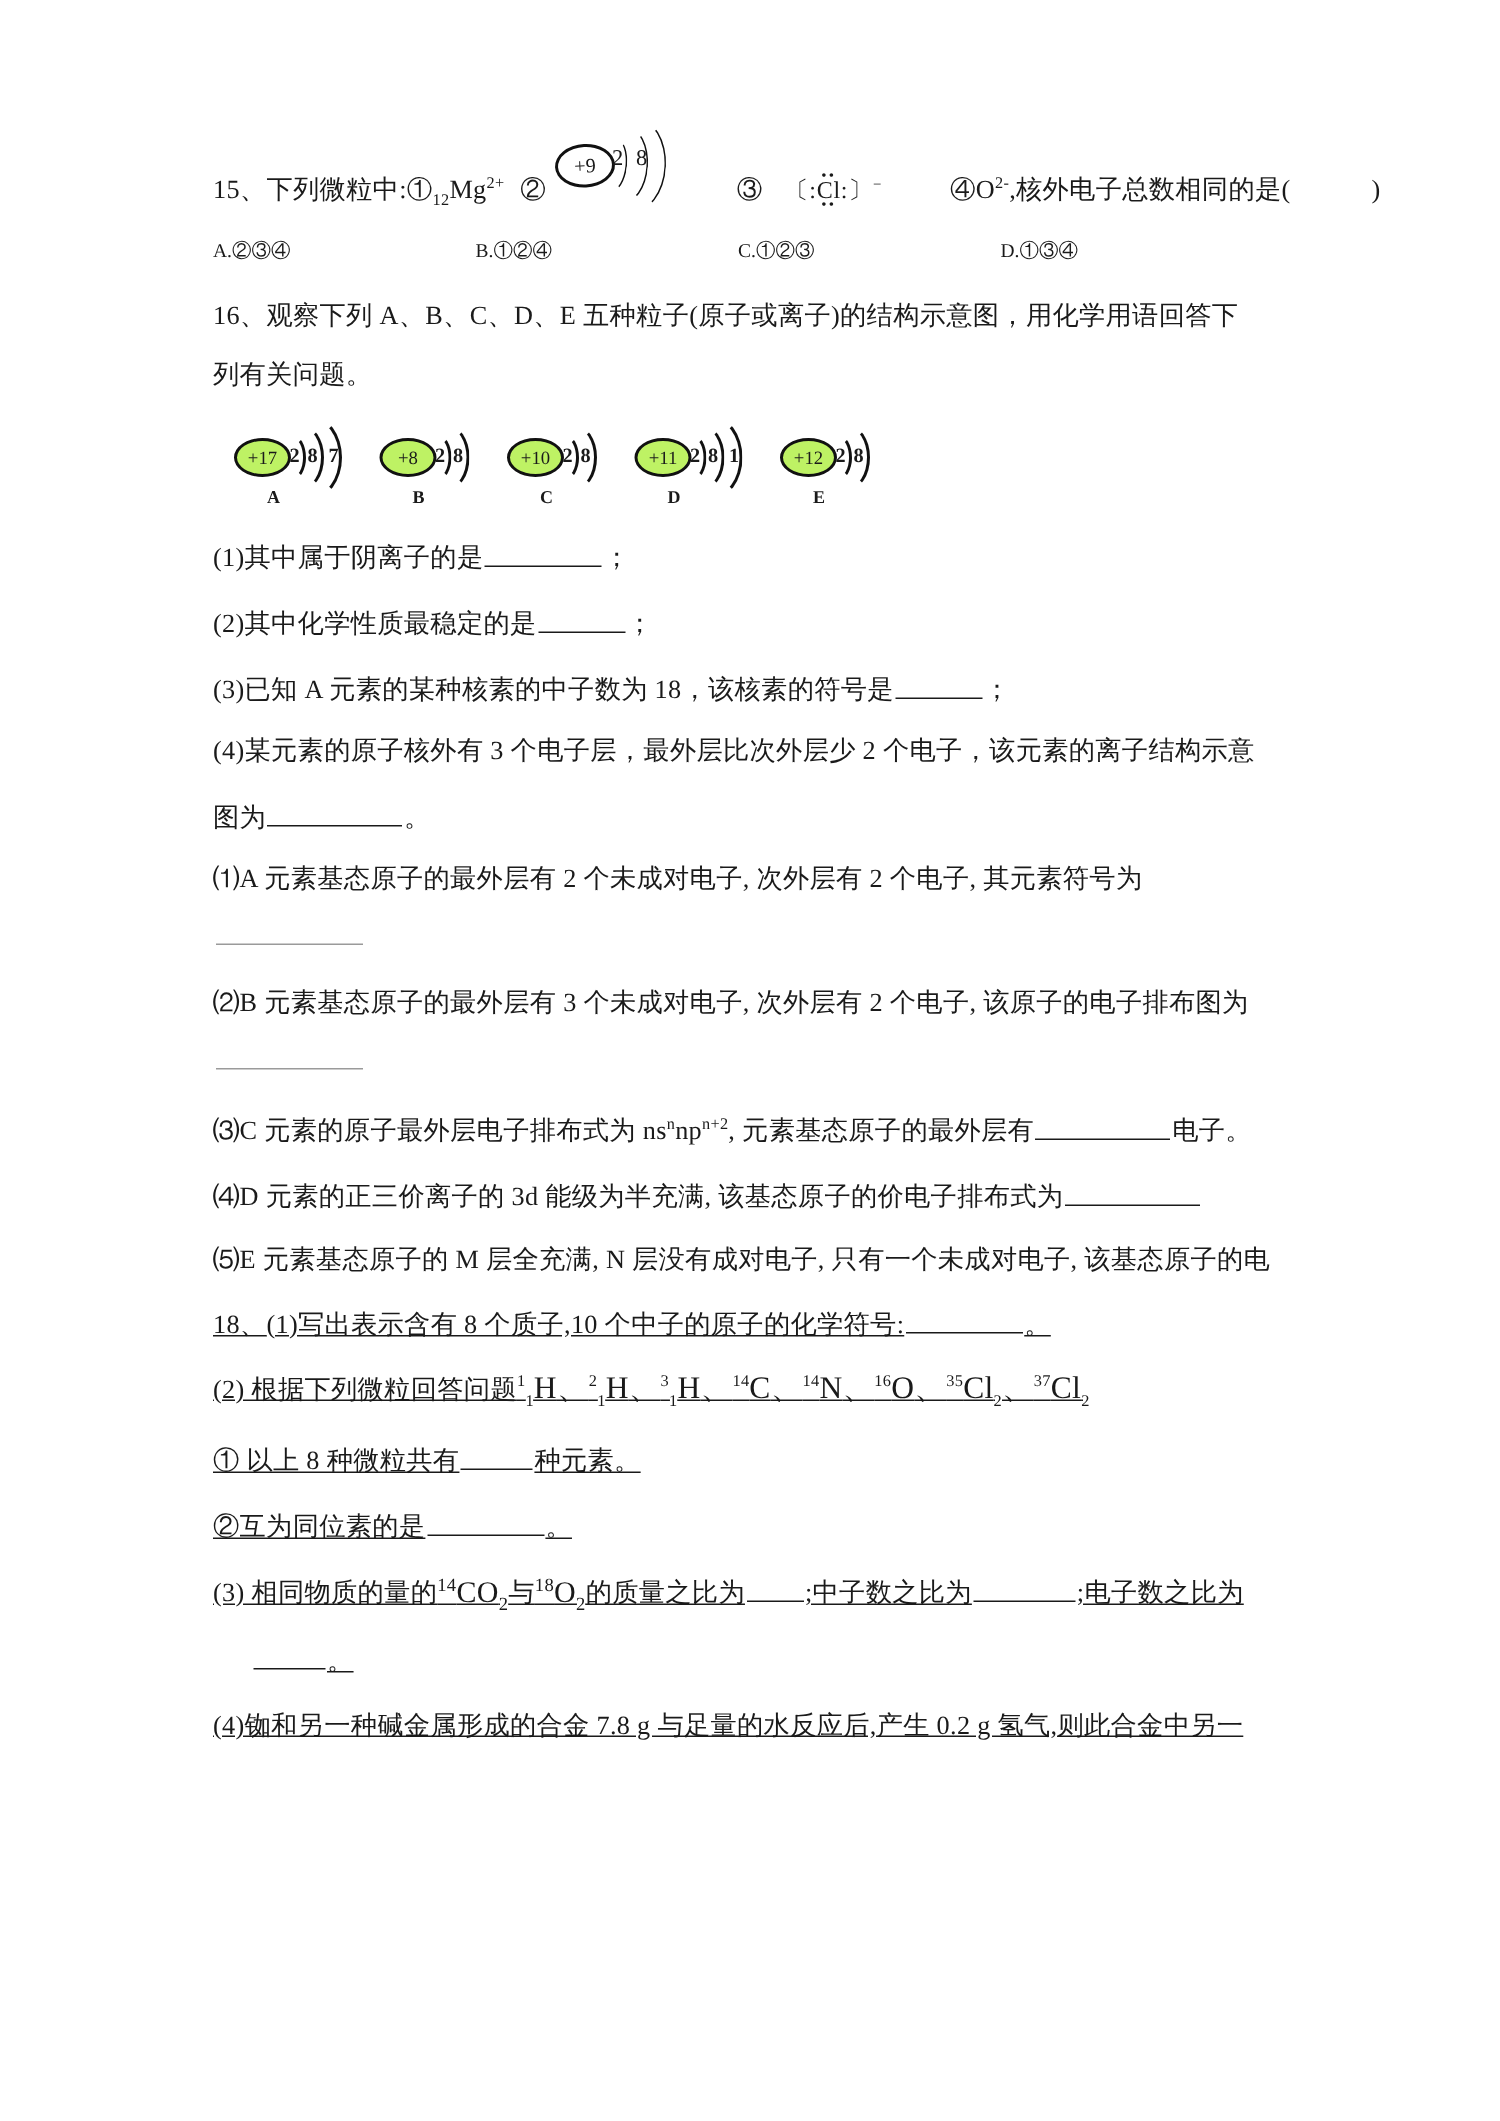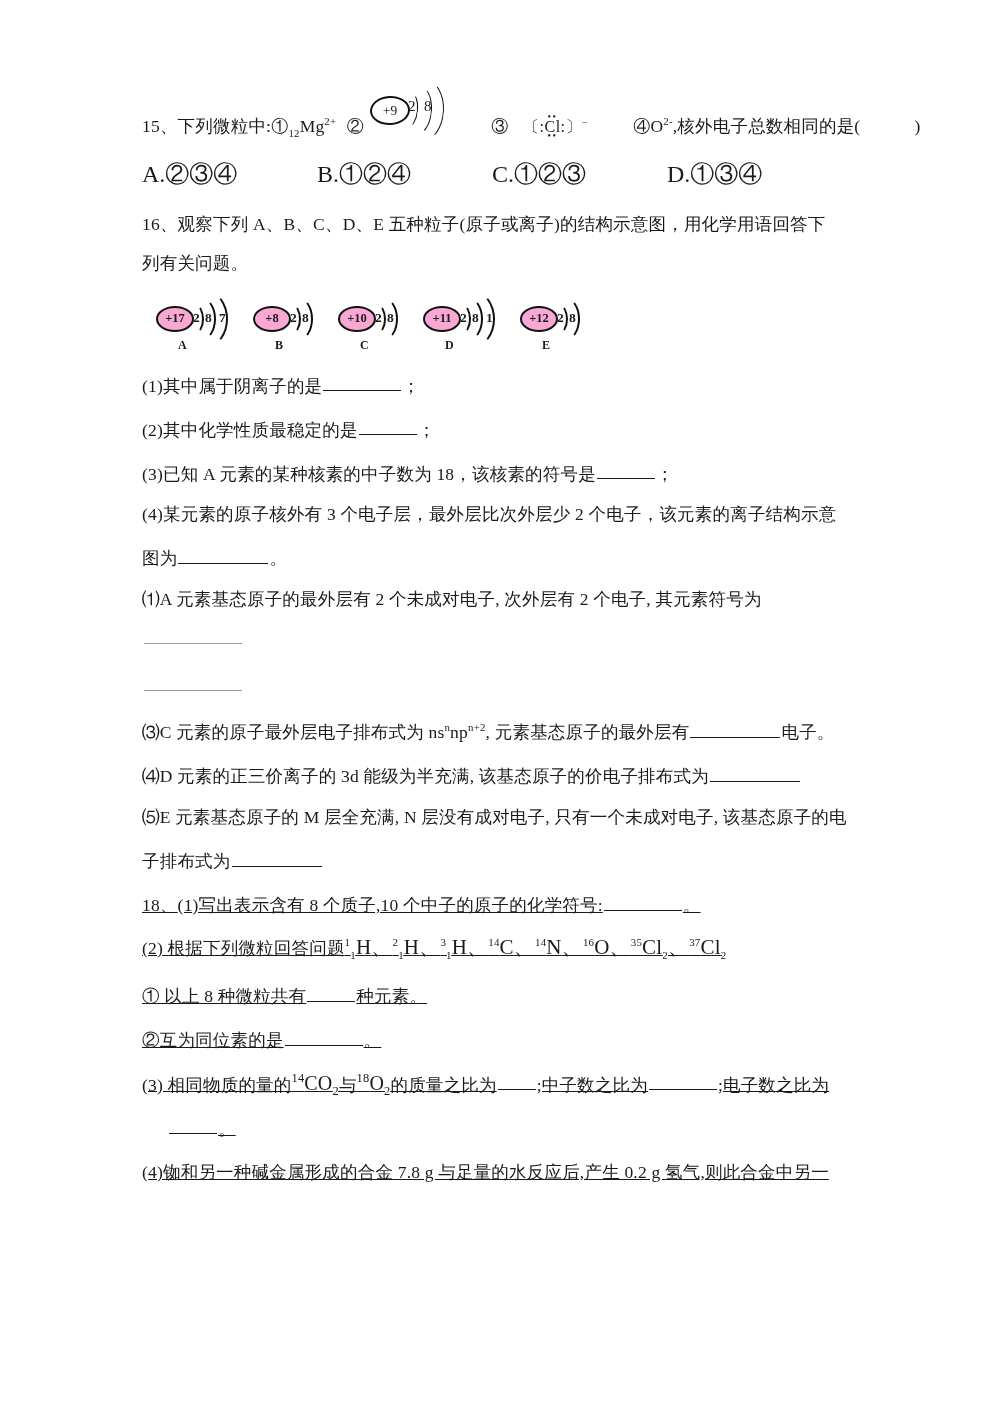--- a/index.html
+++ b/index.html
@@ -60,21 +60,21 @@
   .blank.b7 { width: 68px; }
   .blank.b8 { width: 78px; }
   .blank.b9 { width: 90px; }
   .blank.gray {
     border-bottom: 1.6px solid #9a9a9a;
     width: 98px;
     margin-left: 2px;
   }
   .options {
     display: flex;
-    font-size: 24px;
+    font-size: 13px;
     margin-bottom: 26px;
   }
   .options .opt { width: 175px; }
   
   .atom-row {
     position: relative;
     height: 62px;
     margin: 12px 0 6px 14px;
     display: flex;
     align-items: flex-start;
@@ -88,26 +88,26 @@
   .atom.wide { width: 90px; }
   .nucleus {
     position: absolute;
     left: 0;
     top: 14px;
     width: 34px;
     height: 22px;
     border: 2.2px solid #111;
     border-radius: 50%;
     font-size: 12.5px;
-    font-weight: bold;
+    font-weight: normal;
     display: flex;
     align-items: center;
     justify-content: center;
     font-family: "Liberation Serif", serif;
-    background: #f9a8d4;
+    background: #bef264;
     z-index: 3;
   }
   .arc {
     position: absolute;
     border: 2px solid #111;
     border-radius: 50%;
     border-color: transparent #111 transparent transparent;
     background: transparent;
   }
   .arc1 { left: 30px; top: 12px; width: 14px; height: 26px; }
@@ -293,28 +293,28 @@
       <div class="line"><span>(3)已知 A 元素的某种核素的中子数为 18，该核素的符号是</span><span class="blank b6"></span><span>；</span></div>
       <div class="line">(4)某元素的原子核外有 3 个电子层，最外层比次外层少 2 个电子，该元素的离子结构示意</div>
       <div class="line"><span>图为</span><span class="blank b9"></span><span>。</span></div>
     </div>
 
     <div style="margin-top:12px;">
 
       <div class="line" style="margin-bottom:18px;">⑴A 元素基态原子的最外层有 2 个未成对电子, 次外层有 2 个电子, 其元素符号为</div>
       <div class="line" style="margin-bottom:26px;"><span class="blank gray"></span></div>
 
+      <div class="line" style="margin-bottom:18px;">⑵B 元素基态原子的最外层有 3 个未成对电子, 次外层有 2 个电子, 该原子的电子排布图为</div>
       <div class="line" style="margin-bottom:26px;"><span class="blank gray"></span></div>
 
       <div class="line"><span>⑶C 元素的原子最外层电子排布式为 ns</span><sup>n</sup><span>np</span><sup>n+2</sup><span>, 元素基态原子的最外层有</span><span class="blank b9"></span><span>电子。</span></div>
 
       <div class="line"><span>⑷D 元素的正三价离子的 3d 能级为半充满, 该基态原子的价电子排布式为</span><span class="blank b9"></span></div>
 
       <div class="line">⑸E 元素基态原子的 M 层全充满, N 层没有成对电子, 只有一个未成对电子, 该基态原子的电</div>
-      <div class="line"><span>子排布式为</span><span class="blank b9"></span></div>
     </div>
 
     <div style="margin-top:10px;text-decoration:underline;">
       <div class="line"><span>18、</span><span>(1)写出表示含有 8 个质子,10 个中子的原子的化学符号:</span><span class="blank b8"></span><span>。</span></div>
 
       <div class="line" style="margin-bottom:26px;"><span>(2)  根据下列微粒回答问题</span><span class="iso"><span><sup>1</sup><sub>1</sub><span>H</span></span><span>、</span><span><sup>2</sup><sub>1</sub><span>H</span></span><span>、</span><span><sup>3</sup><sub>1</sub><span>H</span></span><span>、</span><span><sup>14</sup><span>C</span></span><span>、</span><span><sup>14</sup><span>N</span></span><span>、</span><span><sup>16</sup><span>O</span></span><span>、</span><span><sup>35</sup><span>Cl</span><sub>2</sub></span><span>、</span><span><sup>37</sup><span>Cl</span><sub>2</sub></span></span></div>
 
       <div class="line"><span>①  以上 8 种微粒共有</span><span class="blank b5"></span><span>种元素。</span></div>
 
       <div class="line"><span>②互为同位素的是</span><span class="blank b8"></span><span>。</span></div>

